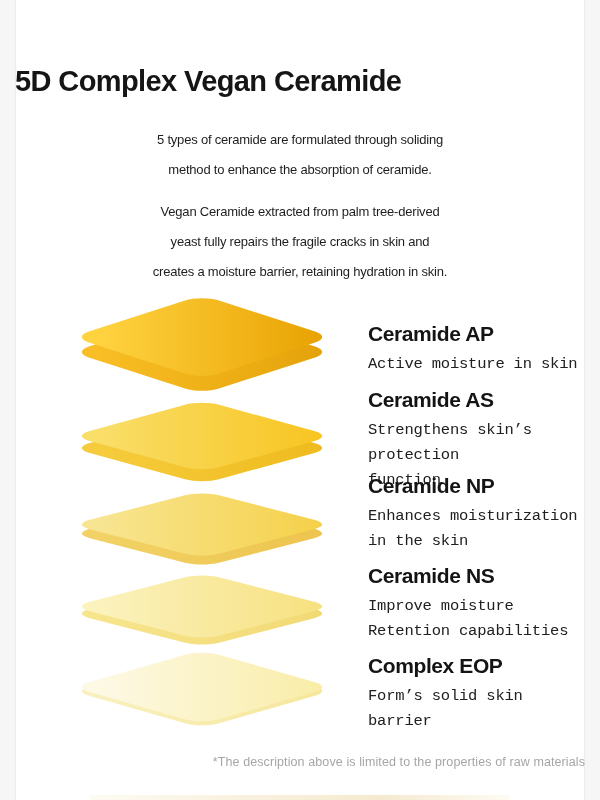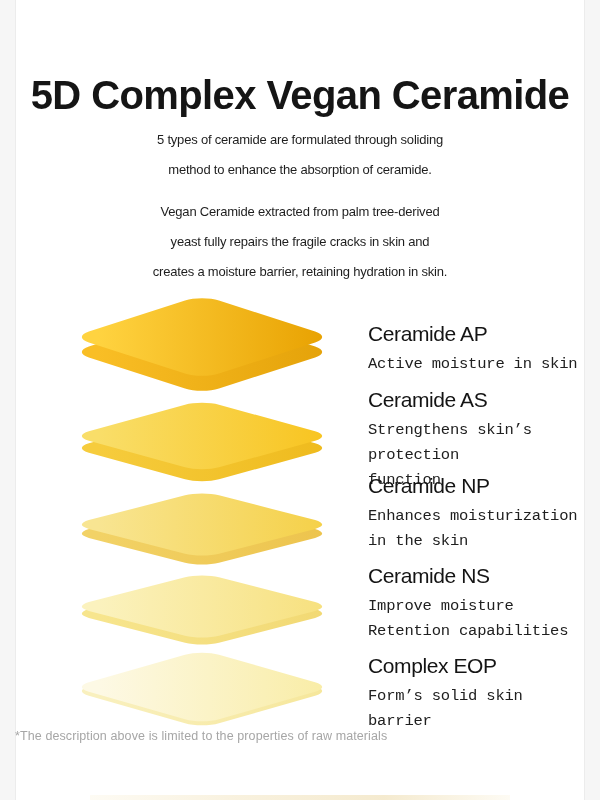--- a/index.html
+++ b/index.html
@@ -2,42 +2,42 @@
 <html><head>
 <meta charset="utf-8">
 <style>
   html,body{margin:0;padding:0;}
   body{font-family:"Liberation Sans","DejaVu Sans",sans-serif;background:#f6f6f6;}
   .page{position:relative;width:600px;height:800px;margin:0 auto;background:#ffffff;overflow:hidden;}
   .gutter{position:absolute;top:0;width:15px;height:800px;background:#f6f6f6;}
   .gutter-left{left:0;border-right:1px solid #ececec;}
   .gutter-right{right:0;border-left:1px solid #ececec;}
 
-  .title{position:absolute;left:15px;top:46px;width:570px;text-align:center;
-         font-size:40px;font-weight:700;color:#151515;letter-spacing:-0.6px;}
+  .title{position:absolute;left:15px;top:46px;width:570px;text-align:left;
+         font-size:29px;font-weight:700;color:#151515;letter-spacing:-0.6px;}
   .intro{position:absolute;left:15px;width:570px;text-align:center;color:#1e1e1e;
          font-size:13px;line-height:30px;white-space:pre-wrap;letter-spacing:-0.2px;}
   .intro-1{top:112px;}
   .intro-2{top:184px;}
 
   .stack{position:absolute;left:0;top:0;width:0;height:0;}
   .slab{position:absolute;left:202px;width:0;height:0;}
   .slab .face,.slab .side{position:absolute;left:-92px;top:-92px;width:184px;height:184px;border-radius:24px;}
   .slab .face{transform:translateY(var(--ty)) scaleY(var(--sy)) rotate(45deg);
               background:linear-gradient(45deg,var(--f1) 10%,var(--f2) 95%);}
   .slab .side{transform:translateY(calc(var(--ty) + var(--th))) scaleY(var(--sy)) rotate(45deg);
               background:linear-gradient(45deg,var(--s1) 10%,var(--s2) 95%);}
 
   .labels{position:absolute;left:0;top:0;width:0;height:0;}
   .label-group{position:absolute;left:368px;width:215px;}
-  .label-name{font-size:21px;font-weight:400;color:#141414;letter-spacing:-0.4px;}
+  .label-name{font-size:21px;font-weight:700;color:#141414;letter-spacing:-0.4px;}
   .label-desc{margin-top:6px;font-size:15.5px;line-height:25px;color:#202020;
               letter-spacing:-0.2px;white-space:pre-wrap;font-family:Liberation Mono, monospace;}
 
-  .footnote{position:absolute;left:15px;top:729px;width:570px;text-align:left;
+  .footnote{position:absolute;left:15px;top:755px;width:570px;text-align:right;
             font-size:12.5px;color:#a6a6a6;letter-spacing:0.1px;}
 
   .next-peek{position:absolute;left:90px;bottom:0;width:420px;height:5px;
              background:linear-gradient(to right,#fdfaf1,#f7eed6 35%,#f2e5c3 70%,#fdfaf1);opacity:.8;}
 </style>
 </head>
 <body>
 
 <div class="page">
   <div class="gutter gutter-left"></div>

